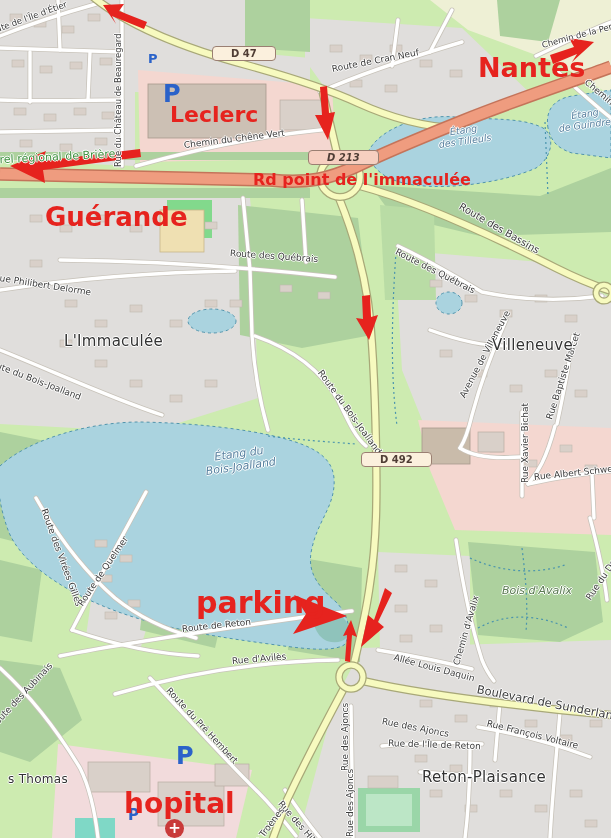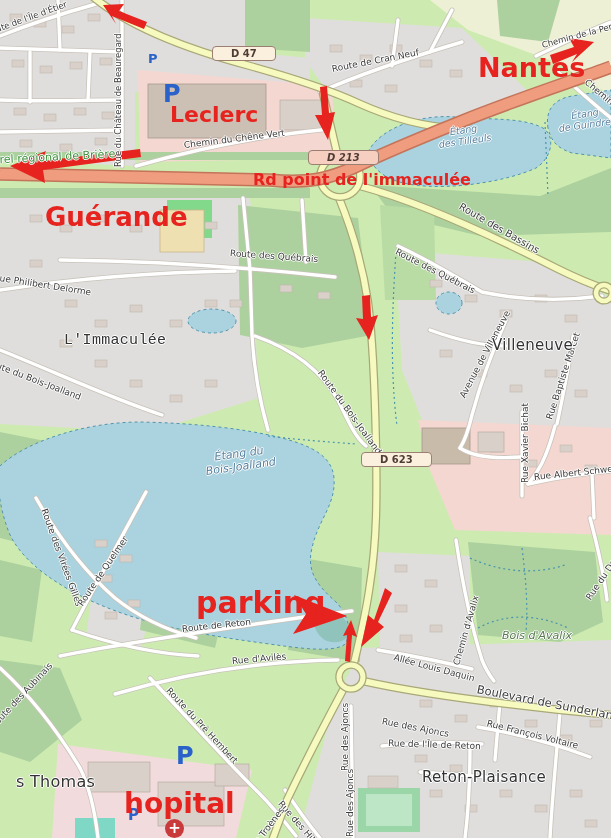--- a/index.html
+++ b/index.html
@@ -4,21 +4,21 @@
 <style>
   html,body{margin:0;padding:0;background:#888;}
   #map{position:relative;width:611px;height:838px;overflow:hidden;background:#cdebb0;
        font-family:"DejaVu Sans",sans-serif;}
   #map svg{position:absolute;left:0;top:0;}
   .lbl{position:absolute;font:8.5px "DejaVu Sans",sans-serif;color:#3c3c3c;white-space:nowrap;
        transform-origin:0 50%;
        text-shadow:-1px 0 0 #fff,1px 0 0 #fff,0 -1px 0 #fff,0 1px 0 #fff;}
   .place{font-size:15px;color:#333;letter-spacing:.3px;}
   .waterlbl{font-style:italic;color:#57809f;text-align:center;line-height:1.2;}
-  .greenlbl{font-style:italic;color:#5a7a52;margin-top:45px;}
+  .greenlbl{font-style:italic;color:#5a7a52;}
   .greenarea{color:#3f9140;font-size:11px;}
   .red{position:absolute;font-family:"DejaVu Sans",sans-serif;font-weight:bold;color:#e6231e;
        white-space:nowrap;line-height:1;}
   .badge{position:absolute;font:bold 10px "DejaVu Sans",sans-serif;color:#4f3d35;background:#fbf0dd;
        border:1.5px solid #9a7f72;border-radius:4px;padding:1px 18px;white-space:nowrap;}
   .p-icon{position:absolute;font-family:"DejaVu Sans",sans-serif;font-weight:bold;color:#2a62c9;line-height:1;}
   .hosp{position:absolute;width:19px;height:19px;border-radius:50%;background:#c93a3a;color:#fff;
        font:bold 15px/19px "DejaVu Sans",sans-serif;text-align:center;}
 </style>
 </head>
@@ -289,44 +289,44 @@
   <span class="lbl" style="left:-8px;top:722px;transform:rotate(-47deg);font-size:9px;">Route des Aubinais</span>
   <span class="lbl" style="left:168px;top:684px;transform:rotate(47deg);font-size:9px;">Route du Pré Hembert</span>
   <span class="lbl" style="left:280px;top:797px;transform:rotate(49deg);font-size:9px;">Rue des Hibiscus</span>
   <span class="lbl" style="left:382px;top:716px;transform:rotate(11deg);font-size:9px;">Rue des Ajoncs</span>
   <span class="lbl" style="left:345px;top:766px;transform:rotate(-90deg);font-size:9px;">Rue des Ajoncs</span>
   <span class="lbl" style="left:350px;top:832px;transform:rotate(-90deg);font-size:9px;">Rue des Ajoncs</span>
   <span class="lbl" style="left:388px;top:738px;transform:rotate(2deg);font-size:9px;">Rue de l'Île de Reton</span>
   <span class="lbl" style="left:487px;top:718px;transform:rotate(14deg);font-size:9px;">Rue François Voltaire</span>
   <span class="lbl" style="left:238px;top:862px;transform:rotate(-53deg);font-size:9px;">Rue des Troènes</span>
 
-  <span class="lbl place" style="left:64px;top:332px;font-family:Liberation Mono, monospace;">L'Immaculée</span>
+  <span class="lbl place" style="left:64px;top:332px;">L'Immaculée</span>
   <span class="lbl place" style="left:492px;top:336px;">Villeneuve</span>
   <span class="lbl place" style="left:422px;top:768px;">Reton-Plaisance</span>
-  <span class="lbl place" style="left:16px;top:772px;font-size:16px;">s Thomas</span>
+  <span class="lbl place" style="left:8px;top:772px;font-size:12px;">s Thomas</span>
 
   <div class="lbl waterlbl" style="left:205px;top:452px;font-size:11px;transform:rotate(-8deg);">
     <div>Étang du</div>
     <div>Bois-Joalland</div>
   </div>
   <div class="lbl waterlbl" style="left:438px;top:128px;font-size:9.5px;transform:rotate(-8deg);">
     <div>Étang</div>
     <div>des Tilleuls</div>
   </div>
   <div class="lbl waterlbl" style="left:558px;top:112px;font-size:9.5px;transform:rotate(-8deg);">
     <div>Étang</div>
     <div>de Guindref</div>
   </div>
 
   <span class="lbl greenarea" style="left:-52px;top:156px;transform:rotate(-3deg);">Parc naturel régional de Brière</span>
   <span class="lbl greenlbl" style="left:502px;top:584px;font-size:11px;">Bois d'Avalix</span>
 
   <div class="badge" style="left:212px;top:46px;">D 47</div>
   <div class="badge" style="left:308px;top:150px;background:#f6cfc0;font-style:italic;">D 213</div>
-  <div class="badge" style="left:361px;top:452px;">D 623</div>
+  <div class="badge" style="left:361px;top:452px;">D 492</div>
 
   <div class="p-icon" style="left:148px;top:52px;font-size:13px;">P</div>
   <div class="p-icon" style="left:163px;top:82px;font-size:24px;">P</div>
   <div class="p-icon" style="left:176px;top:744px;font-size:24px;">P</div>
   <div class="p-icon" style="left:128px;top:808px;font-size:15px;">P</div>
 
   <div class="hosp" style="left:165px;top:819px;">
     <span>+</span>
   </div>
 

